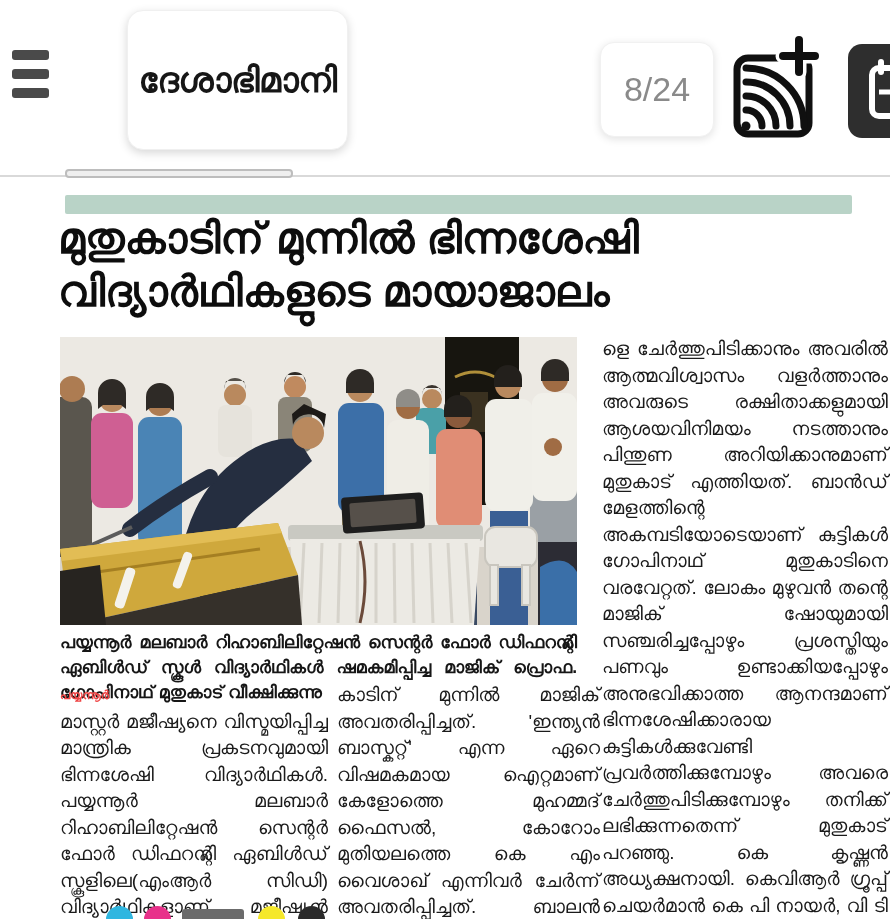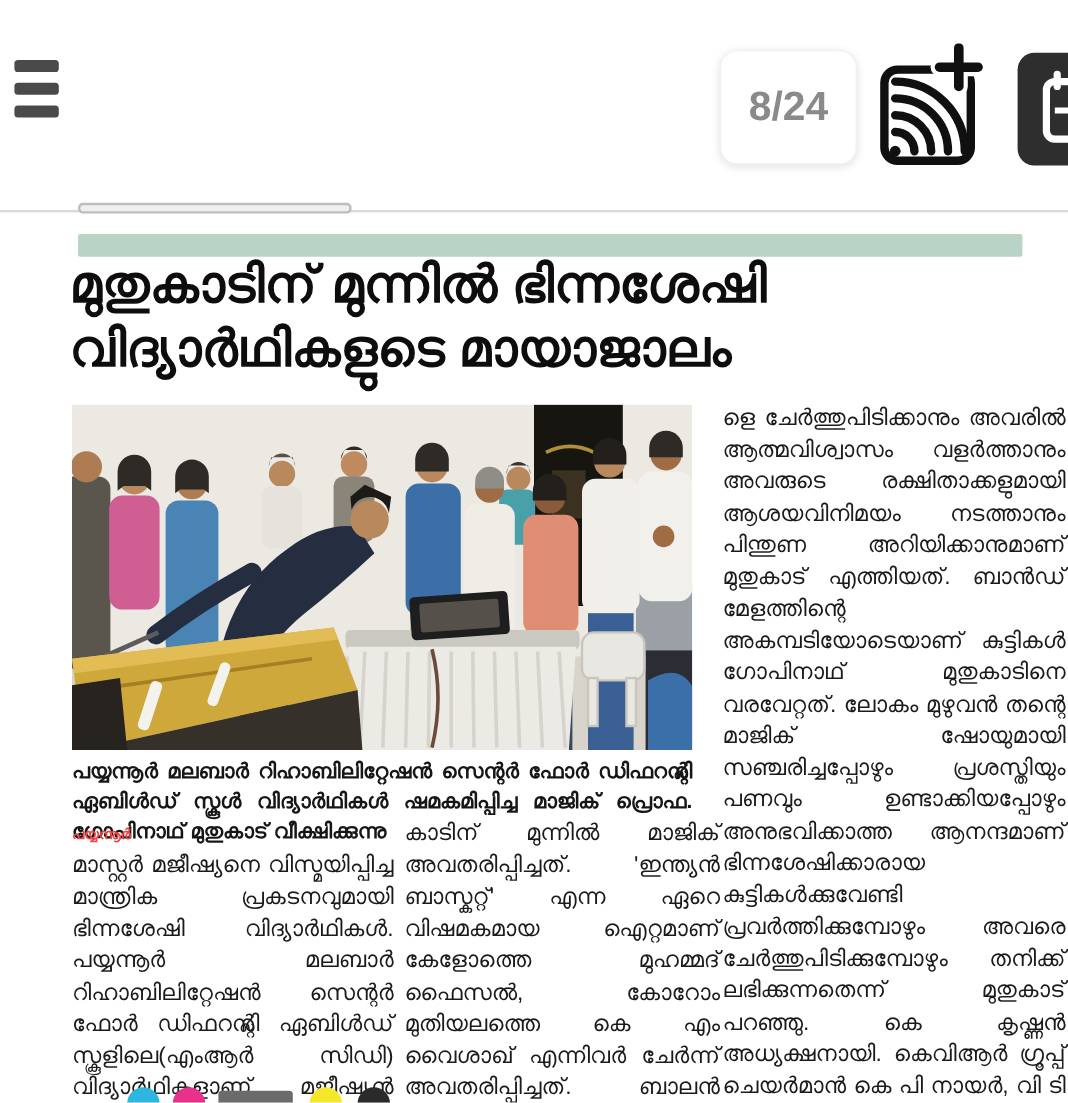--- a/index.html
+++ b/index.html
@@ -15,21 +15,21 @@
     position:absolute;left:127px;top:10px;width:219px;height:138px;background:#ffffff;
     border-radius:16px;border:1px solid #f0f0f0;box-shadow:0 3px 10px rgba(0,0,0,.16);
     display:flex;align-items:center;justify-content:center;
   }
   .logo-card span{font-size:35px;font-weight:700;color:#161616;letter-spacing:-.5px;}
   .page-card{
     position:absolute;left:600px;top:42px;width:112px;height:93px;background:#ffffff;
     border-radius:14px;border:1px solid #f1f1f1;box-shadow:0 2px 8px rgba(0,0,0,.12);
     display:flex;align-items:center;justify-content:center;
   }
-  .page-card span{font-size:34px;font-weight:700;color:#8a8a8a;text-align:center;}
+  .page-card span{font-size:34px;font-weight:400;color:#8a8a8a;text-align:center;}
   .clip-btn{position:absolute;left:726px;top:36px;width:94px;height:108px;}
   .dark-btn{
     position:absolute;left:848px;top:44px;width:60px;height:94px;background:#2e2e2e;
     border-radius:14px;display:flex;align-items:center;
   }
   
   .rule-line{position:absolute;left:0;top:175px;width:890px;height:2px;background:#d9d9d9;}
   .gray-bar{position:absolute;left:65px;top:169px;width:228px;height:9px;background:#efefef;
     border:2px solid #bdbdbd;border-radius:4px;box-sizing:border-box;}
   .teal-bar{position:absolute;left:65px;top:195px;width:787px;height:19px;border-radius:2px;}
@@ -59,20 +59,23 @@
 <div class="screen">
 
   <header class="header">
 
     <div class="hamburger">
       <span></span>
       <span></span>
       <span></span>
     </div>
 
+    <div class="logo-card">
+      <span>ദേശാഭിമാനി</span>
+    </div>
 
     <div class="page-card">
       <span>8/24</span>
     </div>
 
     <div class="clip-btn">
       <svg width="94" height="108" viewBox="0 0 94 108">
         <rect x="11" y="22" width="72" height="76" rx="11" fill="none" stroke="#101010" stroke-width="7"></rect>
         <g stroke="#101010" stroke-width="7" fill="none" stroke-linecap="round">
           <circle cx="20" cy="90" r="4.5" fill="#101010" stroke="none"></circle>

